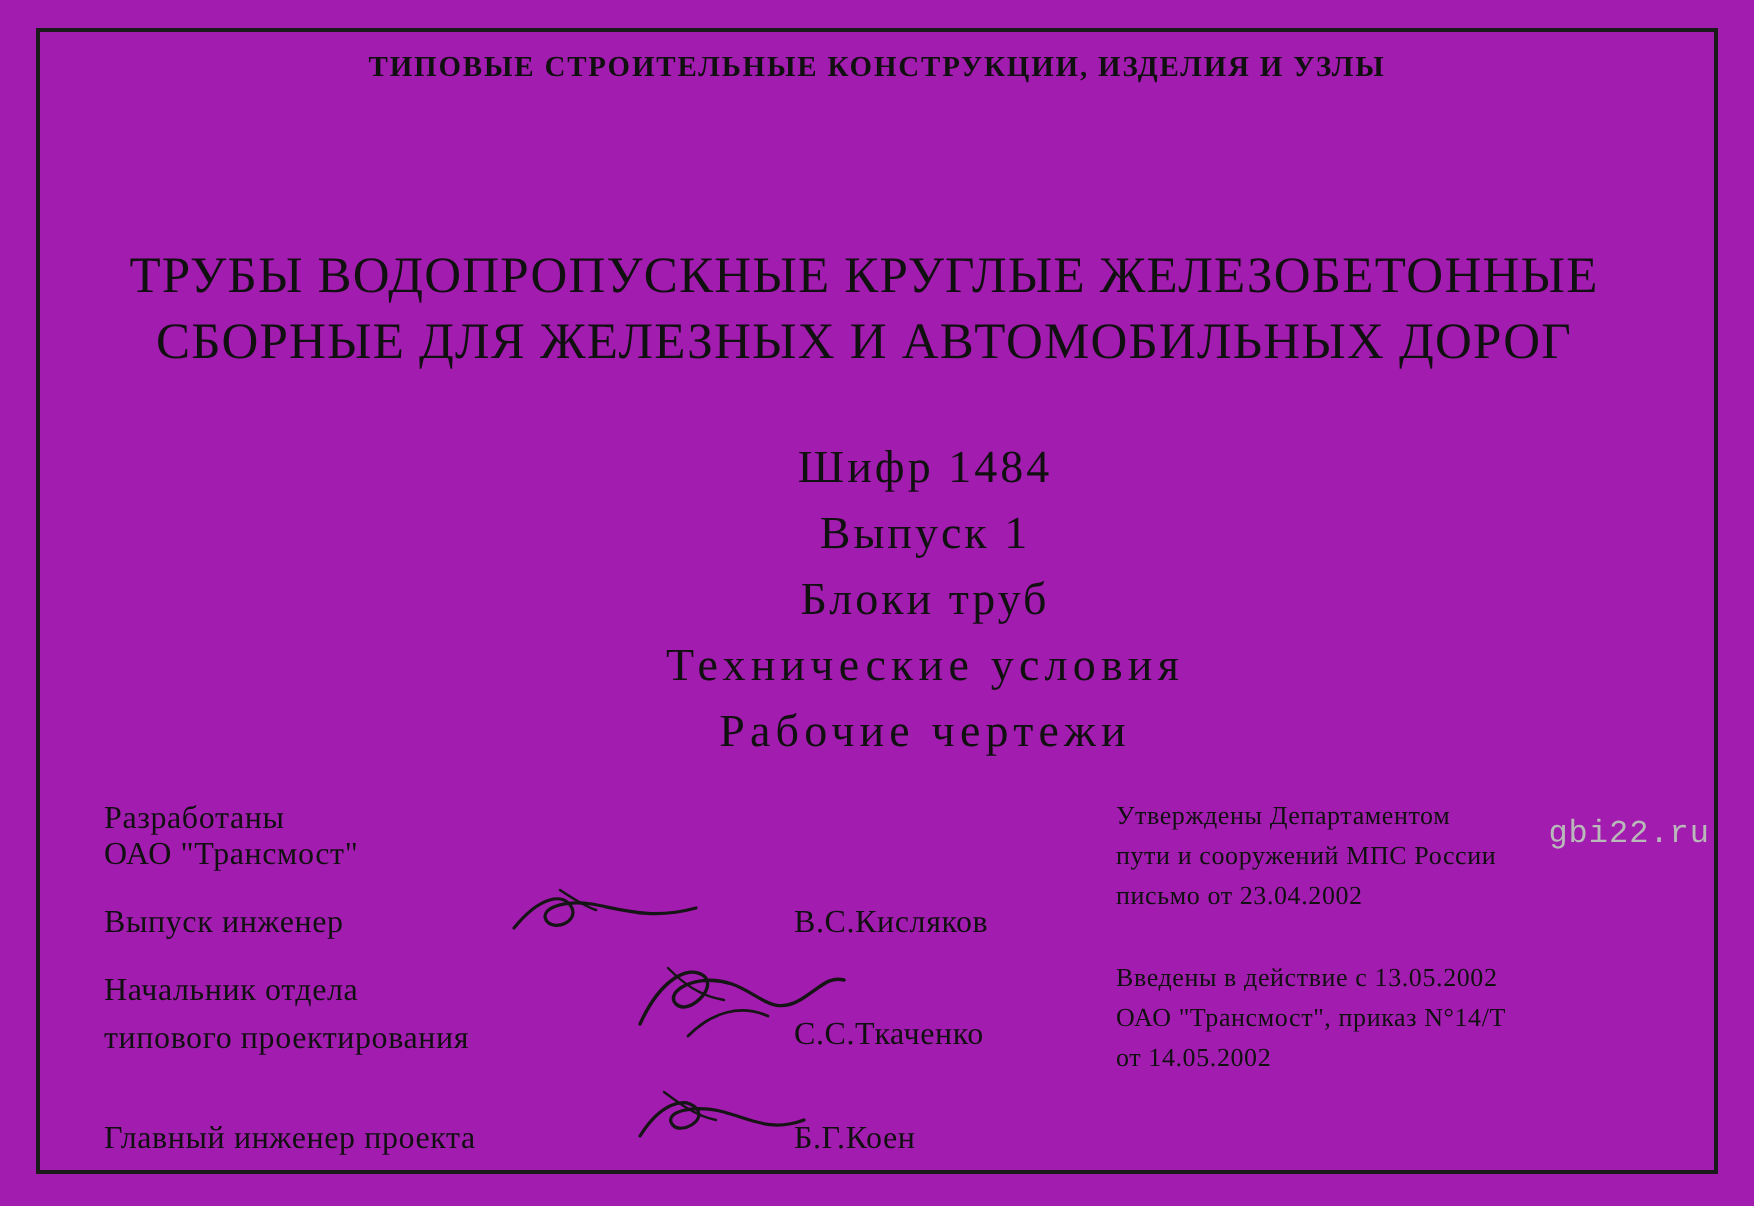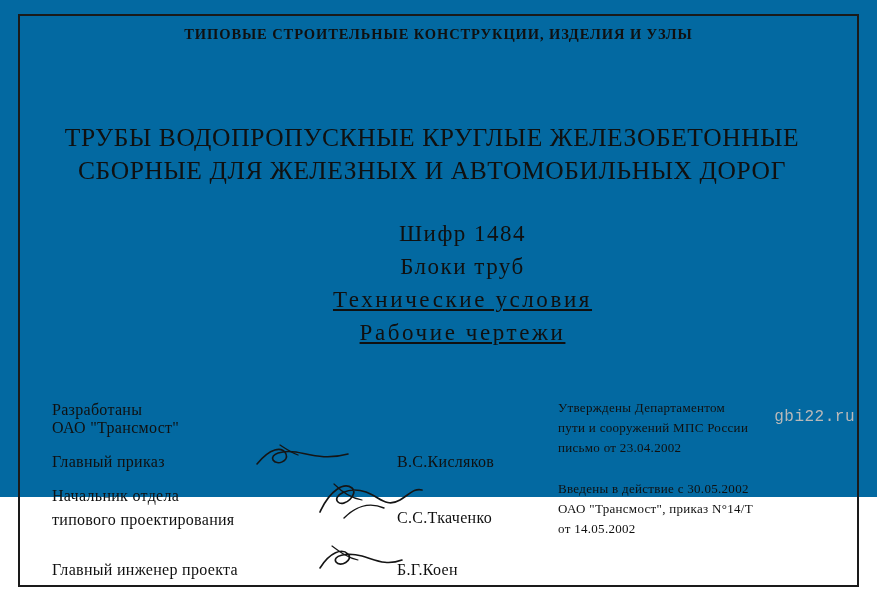--- a/index.html
+++ b/index.html
@@ -10,22 +10,22 @@
   body {
     width: 877px;
     height: 603px;
     overflow: hidden;
     font-family: "Liberation Serif", serif;
     color: #101010;
   }
   .page {
     position: relative;
     width: 877px;
-    height: 497px;
-    background: #0369a1;
+    height: 603px;
+    background: #a21caf;
   }
   .frame {
     position: absolute;
     left: 18px;
     top: 14px;
     width: 841px;
     height: 573px;
     border: 2px solid #1a1a1a;
     box-sizing: border-box;
   }
@@ -62,21 +62,20 @@
     text-align: center;
     padding-left: 48px;
   }
   .sub {
     font-size: 23px;
     line-height: 1.43;
     letter-spacing: 1.5px;
   }
   .sub.wide {
     letter-spacing: 2.6px;
-    text-decoration: underline;
   }
   .cols {
     position: absolute;
     left: 30px;
     right: 20px;
     top: 398px;
     height: 180px;
   }
   .col-left {
     position: absolute;
@@ -142,39 +141,40 @@
 
   <div class="header-line">ТИПОВЫЕ СТРОИТЕЛЬНЫЕ КОНСТРУКЦИИ, ИЗДЕЛИЯ И УЗЛЫ</div>
 
   <div class="title-block">
     <div class="title-line">ТРУБЫ ВОДОПРОПУСКНЫЕ КРУГЛЫЕ ЖЕЛЕЗОБЕТОННЫЕ</div>
     <div class="title-line">СБОРНЫЕ ДЛЯ ЖЕЛЕЗНЫХ И АВТОМОБИЛЬНЫХ ДОРОГ</div>
   </div>
 
   <div class="subtitles">
     <div class="sub">Шифр  1484</div>
+    <div class="sub">Выпуск 1</div>
     <div class="sub">Блоки труб</div>
     <div class="sub wide">Технические условия</div>
     <div class="sub wide">Рабочие чертежи</div>
   </div>
 
   <div class="watermark">gbi22.ru</div>
 
   <div class="cols">
 
     <div class="col-left">
       <div class="row">
         <span class="role">Разработаны</span>
       </div>
       <div class="row" style="margin-top:-14px;">
         <span class="role">ОАО "Трансмост"</span>
       </div>
 
       <div class="row" style="margin-top:10px;">
-        <span class="role">Главный приказ</span>
+        <span class="role">Выпуск инженер</span>
         <span class="sig" style="left:200px; top:-10px;">
           <svg width="110" height="34" viewBox="0 0 110 34">
             <path d="M5 24 C 18 8, 30 6, 34 14 C 37 21, 25 26, 21 20 C 18 14, 30 10, 44 12 C 60 15, 74 20, 96 14" fill="none" stroke="#151515" stroke-width="1.6" stroke-linecap="round"></path>
             <path d="M28 5 C 34 9, 40 13, 46 15" fill="none" stroke="#151515" stroke-width="1.3" stroke-linecap="round"></path>
           </svg>
         </span>
         <span class="name">В.С.Кисляков</span>
       </div>
 
       <div class="row" style="margin-top:10px;">
@@ -200,19 +200,19 @@
         </span>
         <span class="name">Б.Г.Коен</span>
       </div>
     </div>
 
     <div class="col-right">
       <div class="rrow">Утверждены Департаментом
 пути и сооружений МПС России
 письмо от 23.04.2002</div>
       <div class="rgap"></div>
-      <div class="rrow">Введены в действие с 30.05.2002
+      <div class="rrow">Введены в действие с 13.05.2002
 ОАО "Трансмост", приказ N°14/Т
 от 14.05.2002</div>
     </div>
 
   </div>
 </div>
 
 </body></html>

